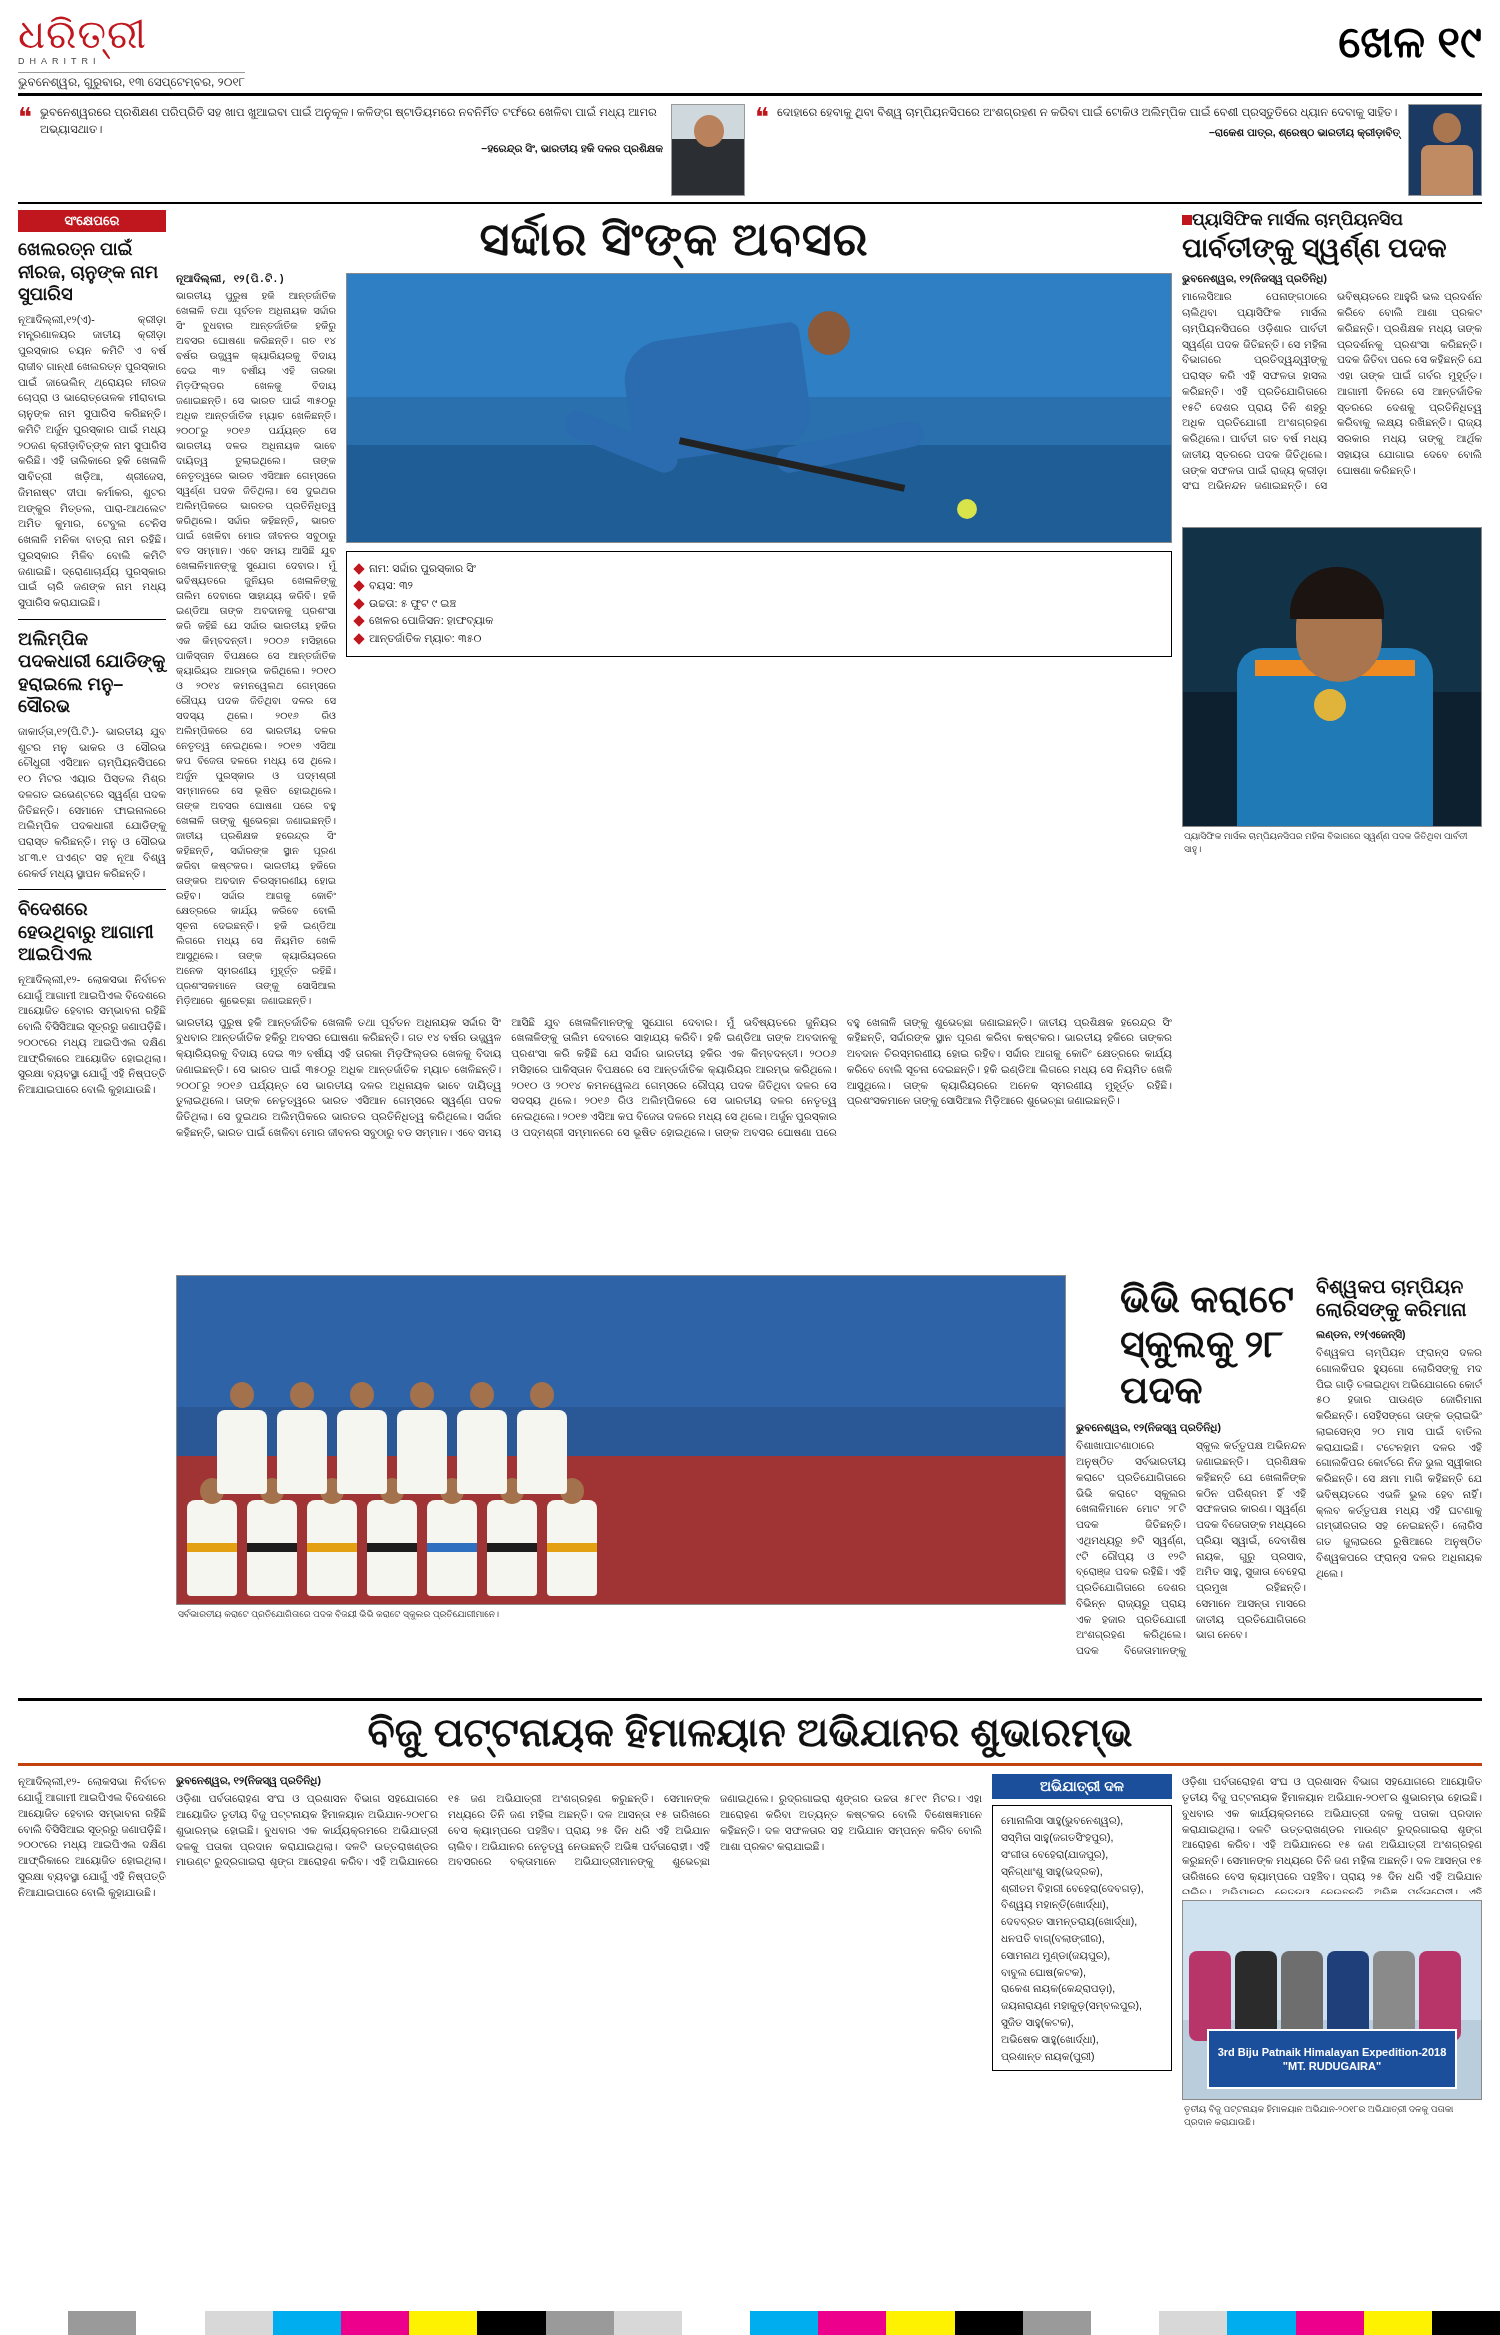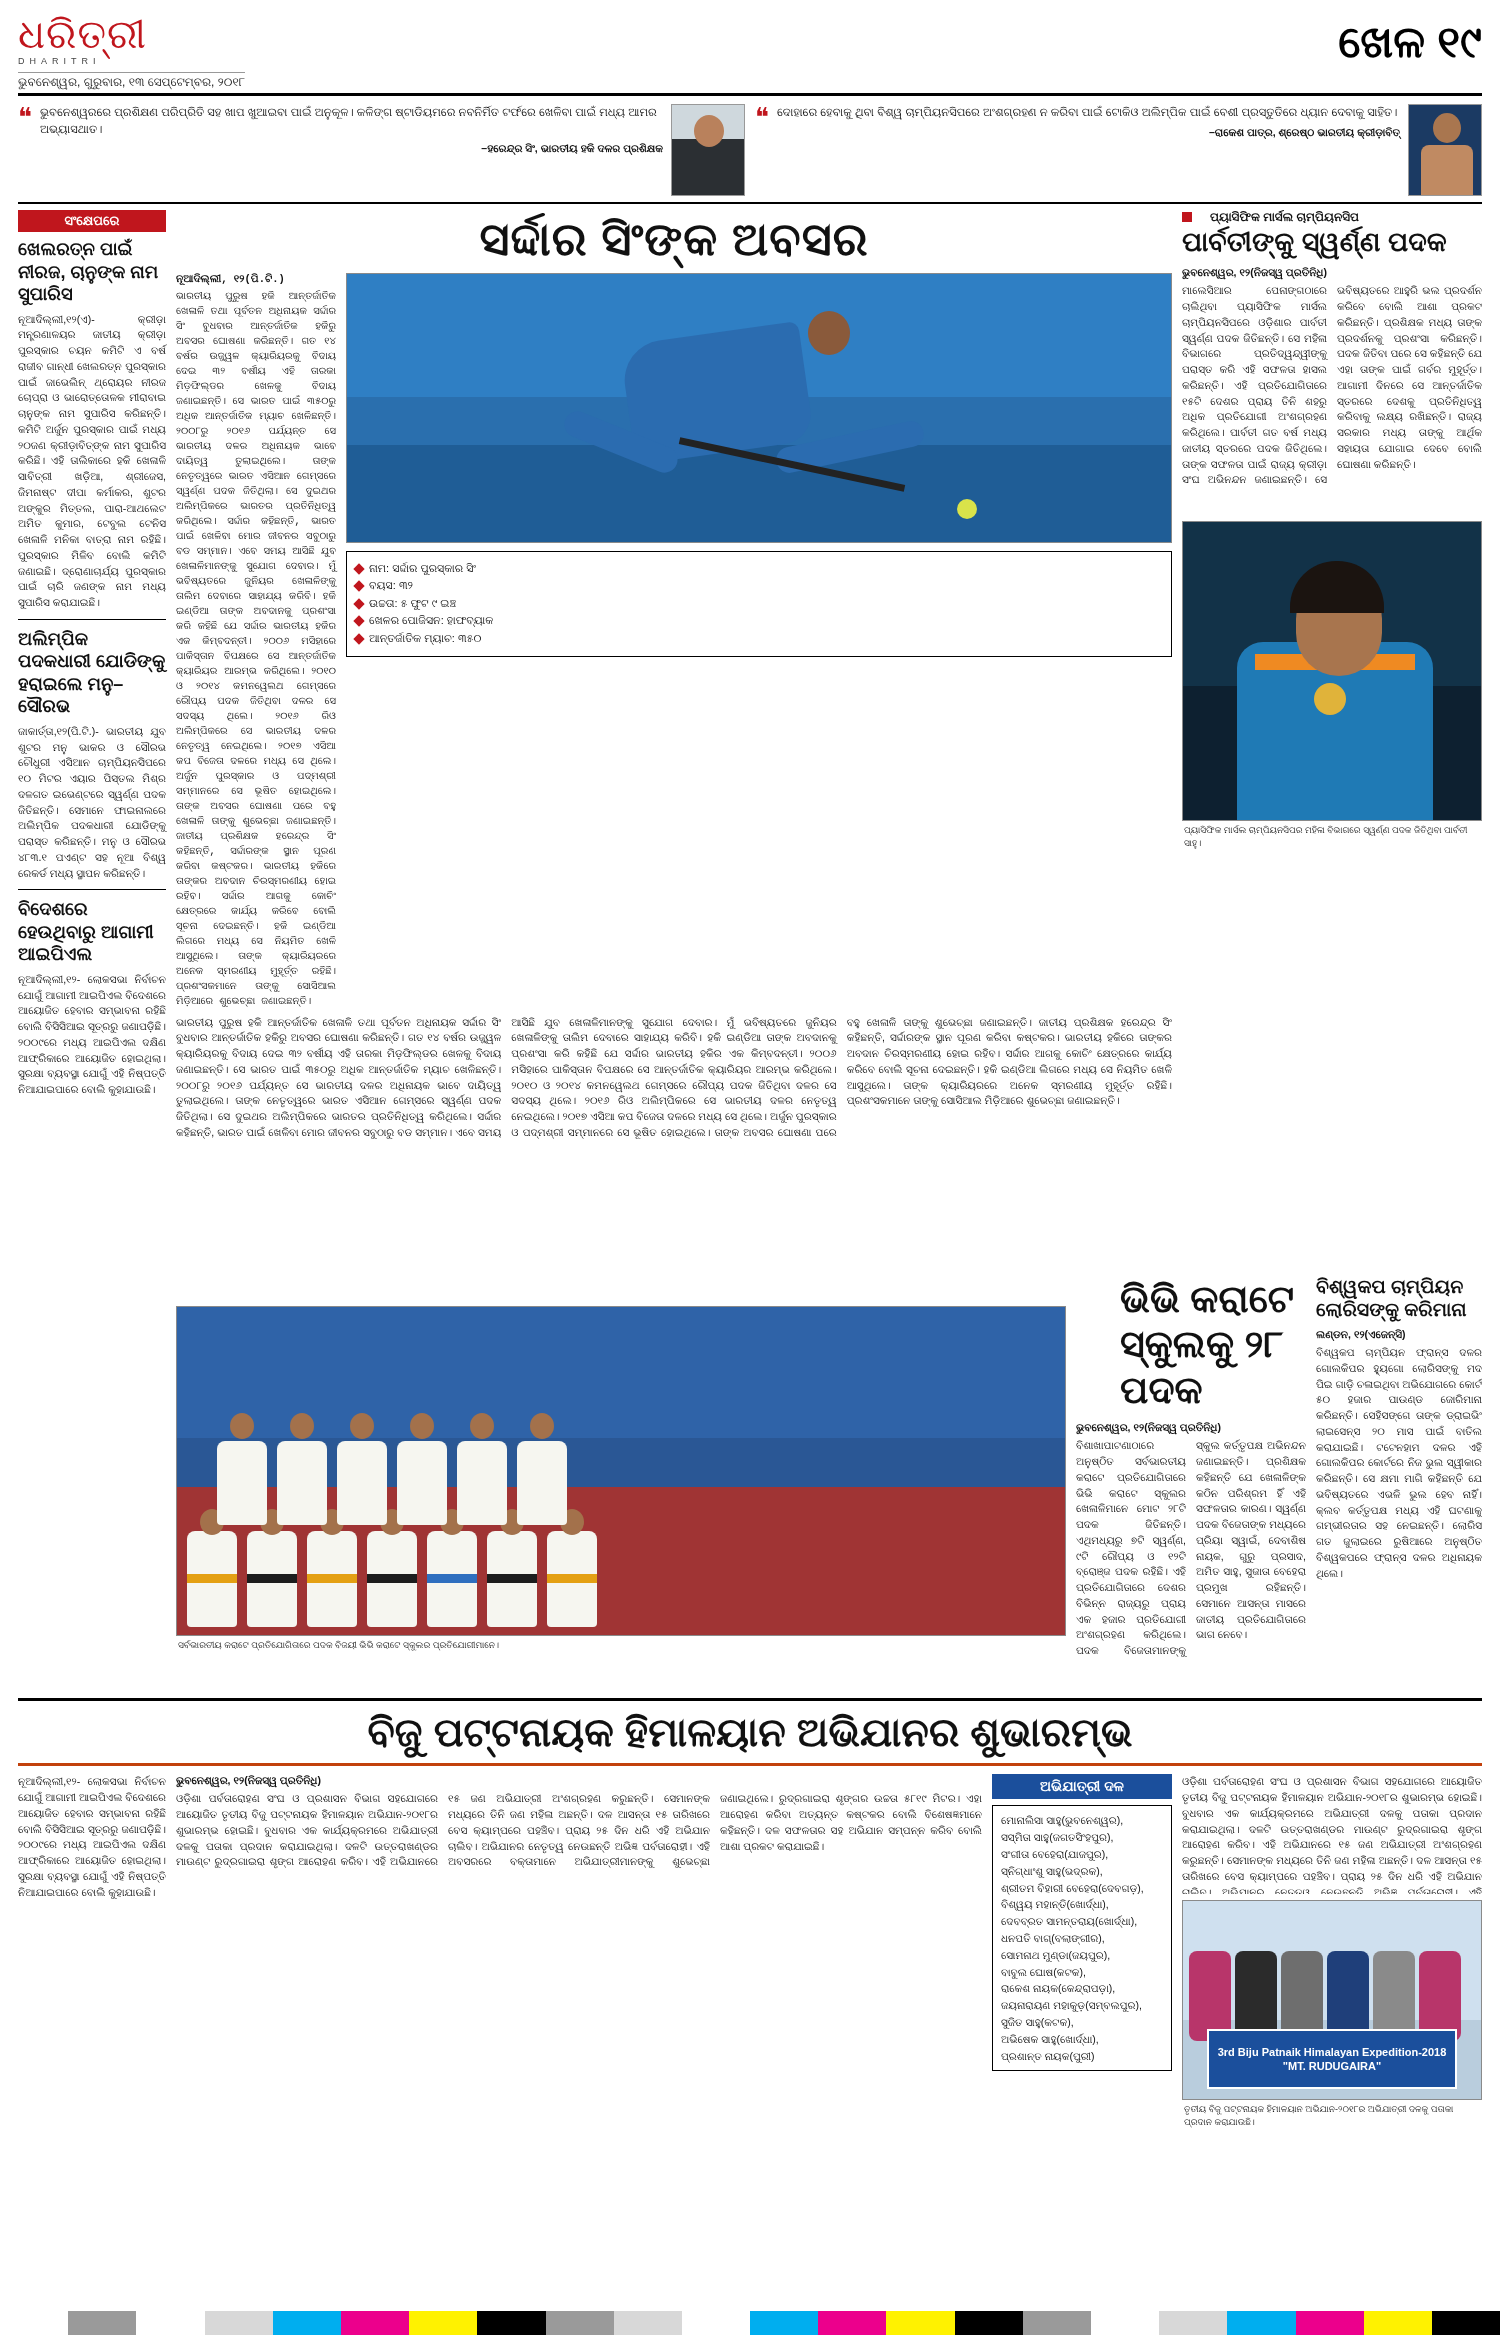--- a/index.html
+++ b/index.html
@@ -69,21 +69,21 @@
   .hockey .ball { position:absolute; left:74%; top:84%; width:20px; height:20px; border-radius:50%; background:#d9e34a; }
 
   .factbox { border:1px solid #000; padding:8px 8px; margin:8px 0; }
   .factrow { display:flex; align-items:flex-start; font-size:11px; line-height:1.6; }
   .bullet { width:8px; height:8px; background:#c0161d; margin:5px 6px 0 0; flex:0 0 8px; transform:rotate(45deg); }
 
   .txtcols3 { column-count:3; column-gap:10px; font-size:10.5px; line-height:1.5; text-align:justify; }
   .txtcols2 { column-count:2; column-gap:10px; font-size:10.5px; line-height:1.5; text-align:justify; }
 
   .rhead { font-size:27px; font-weight:bold; line-height:1.2; margin:2px 0 8px 0; }
-  .rkicker { display:flex; align-items:center; gap:18px; font-size:12px; font-weight:bold; margin-bottom:2px; }
+  .rkicker { display:flex; align-items:center; gap:0; font-size:17px; font-weight:bold; margin-bottom:2px; }
   .sq { width:10px; height:10px; background:#c0161d; display:inline-block; }
 
   .portrait { height:300px; background:linear-gradient(#0d2030 0 100%); position:relative; }
   .portrait .bgband { position:absolute; left:0; right:0; top:0; height:55%; background:#123248; }
   .portrait .torso { position:absolute; left:18%; top:40%; width:66%; height:60%; background:#1f7ab5; border-radius:26px 26px 0 0; }
   .portrait .face { position:absolute; left:38%; top:18%; width:86px; height:100px; border-radius:44px; background:#a8754e; }
   .portrait .hair { position:absolute; left:36%; top:13%; width:94px; height:52px; border-radius:46px 46px 0 0; background:#1b1410; }
   .portrait .medal { position:absolute; left:44%; top:54%; width:32px; height:32px; border-radius:50%; background:#e0b33a; }
   .portrait .scarf { position:absolute; left:24%; top:44%; width:54%; height:16px; background:#ef8a22; }
 
@@ -234,21 +234,21 @@
         <div class="hair"></div>
         <div class="medal"></div>
       </div>
       <div class="cap">ପ୍ୟାସିଫିକ ମାର୍ସଲ ଚାମ୍ପିୟନସିପର ମହିଳା ବିଭାଗରେ ସ୍ୱର୍ଣ୍ଣ ପଦକ ଜିତିଥିବା ପାର୍ବତୀ ସାହୁ।</div>
     </div>
   </div>
 
   <div class="cols" style="margin-top:10px;">
     <div style="width:148px; flex:0 0 148px;"></div>
 
-    <div style="flex:1;margin-top:31px;">
+    <div style="flex:1;">
       <div class="photo groupphoto">
         <div class="gp-kid" style="left:10px;"></div>
         <div class="gp-head" style="left:23px; bottom:100px;"></div>
         <div class="gp-belt" style="left:10px; bottom:52px; background:#e4a013;"></div>
         <div class="gp-kid" style="left:70px;"></div>
         <div class="gp-head" style="left:83px; bottom:100px;"></div>
         <div class="gp-belt" style="left:70px; bottom:52px; background:#1d1d1d;"></div>
         <div class="gp-kid" style="left:130px;"></div>
         <div class="gp-head" style="left:143px; bottom:100px;"></div>
         <div class="gp-belt" style="left:130px; bottom:52px; background:#e4a013;"></div>

